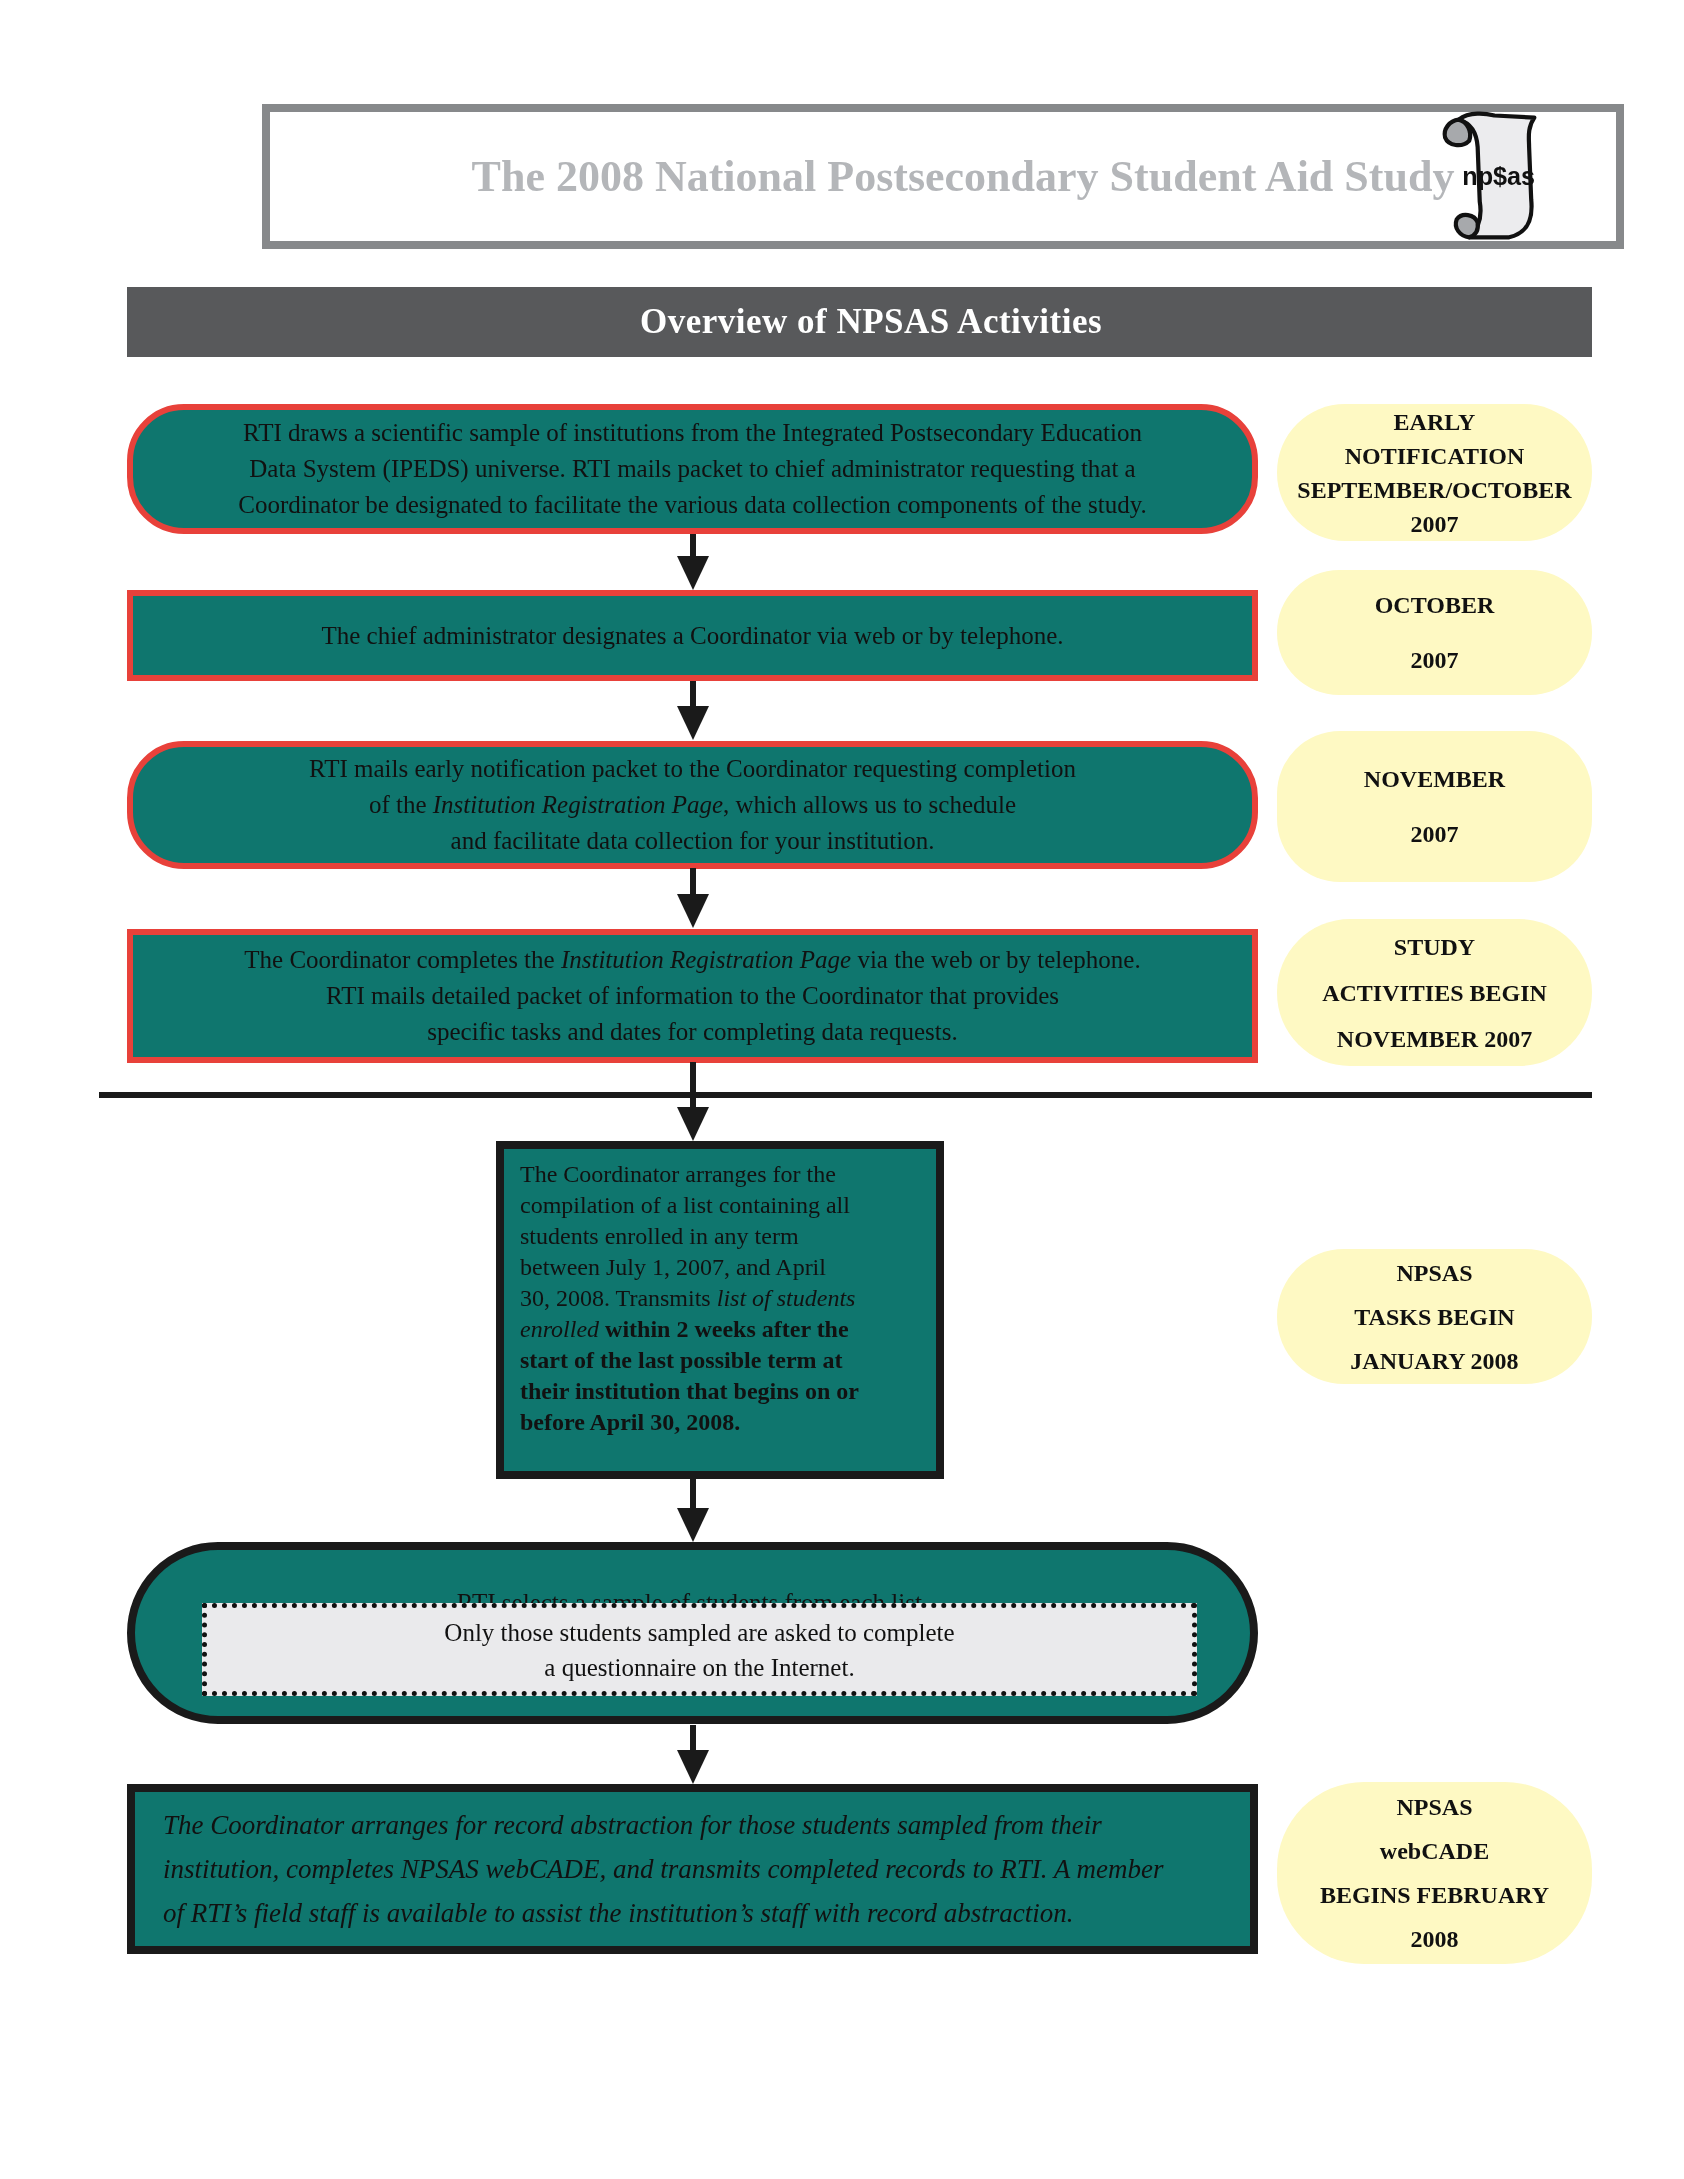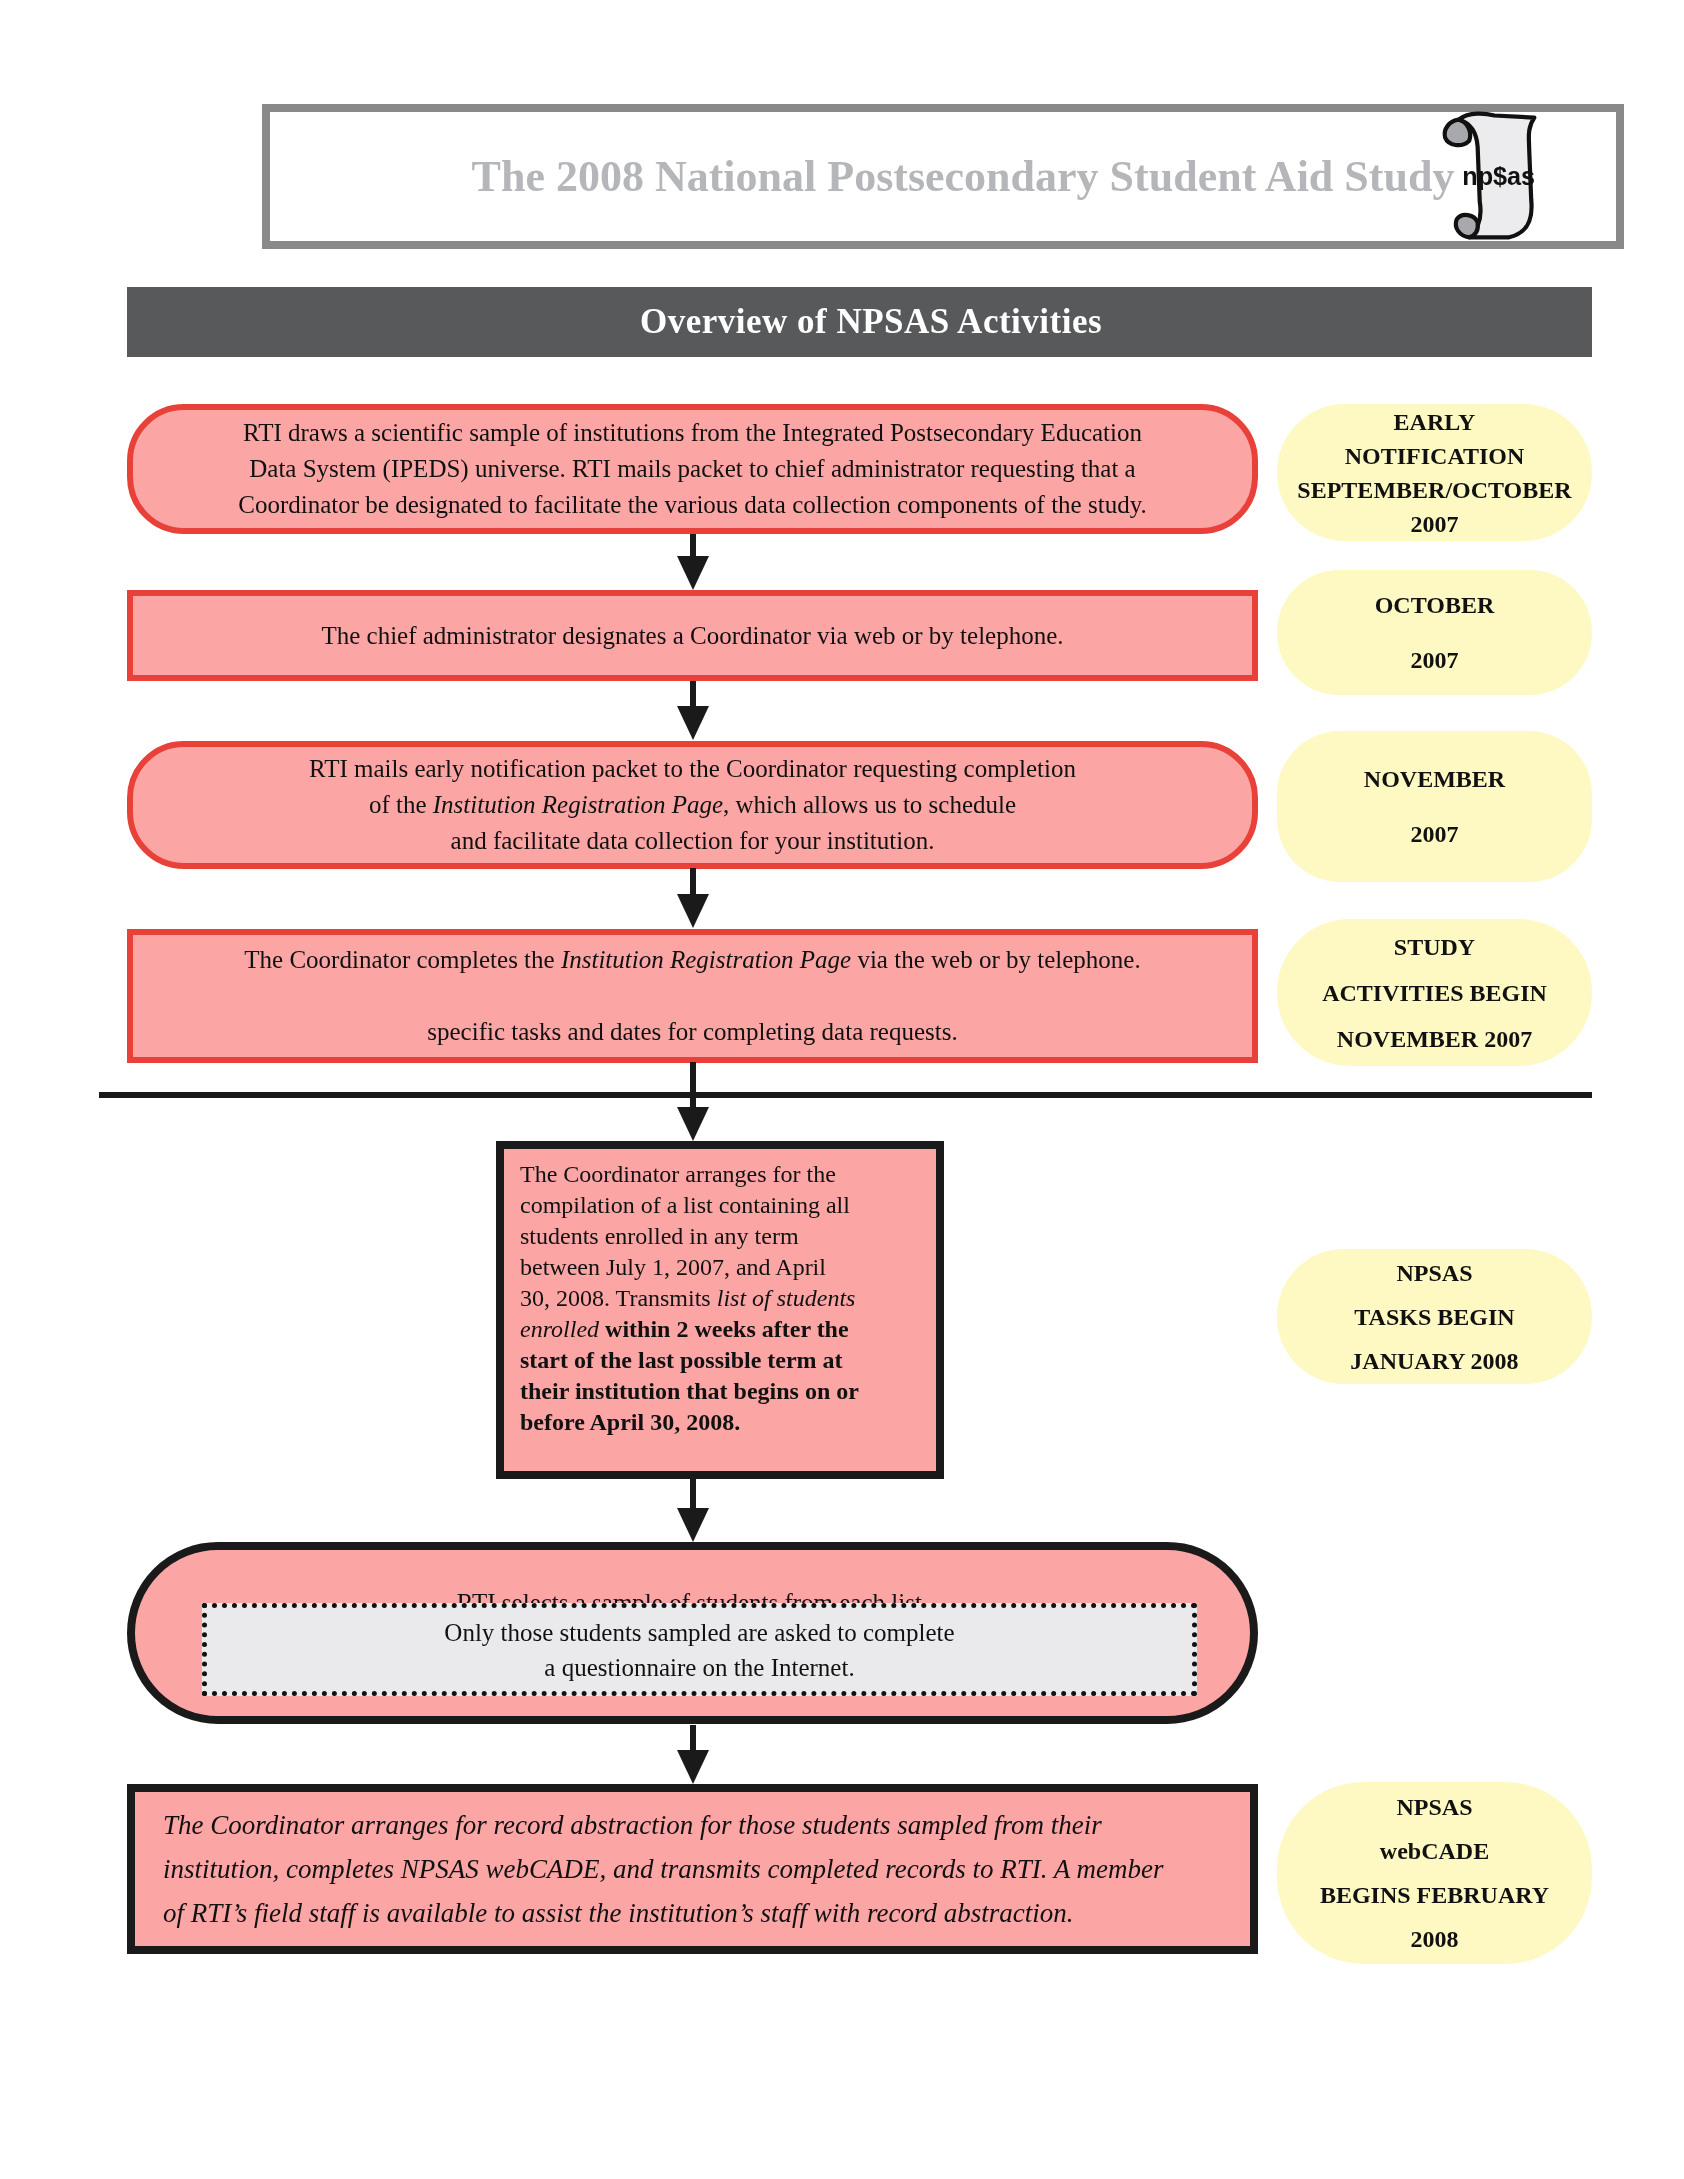--- a/index.html
+++ b/index.html
@@ -12,21 +12,21 @@
              display:flex;align-items:center;justify-content:center;padding-left:40px;}
   .title-text{font-size:44px;font-weight:bold;color:#b4b6b9;white-space:nowrap;}
   .logo{position:absolute;left:1426px;top:105px;width:139px;height:147px;}
 
   
   .header-bar{position:absolute;left:127px;top:287px;width:1465px;height:70px;background:#58595b;
               display:flex;align-items:center;justify-content:center;box-sizing:border-box;padding-left:23px;}
   .header-bar .hdr{color:#ffffff;font-weight:bold;font-size:35px;letter-spacing:0.5px;}
 
   
-  .box{position:absolute;box-sizing:border-box;background:#fca5a5;
+  .box{position:absolute;box-sizing:border-box;background:#0f766e;
        display:flex;align-items:center;justify-content:center;text-align:center;}
   .red{border:6px solid #e8413a;}
   .blk{border:8px solid #1a1a1a;}
   .rounded{border-radius:57px;}
   .box-text{font-size:25px;line-height:36px;}
 
   .b1{left:127px;top:404px;width:1131px;height:130px;}
   .b2{left:127px;top:590px;width:1131px;height:91px;}
   .b3{left:127px;top:741px;width:1131px;height:128px;}
   .b4{left:127px;top:929px;width:1131px;height:134px;}
@@ -137,21 +137,21 @@
         <div>2007</div>
       </div>
   </div>
 
   <div class="arrow a3">
     <div class="stem"></div>
     <div class="head"></div>
   </div>
 
   <div class="box red b4">
-    <div class="box-text"><span>The Coordinator completes the </span><span style="font-style: italic;">Institution Registration Page</span><span> via the web or by telephone.</span><br><br><span>specific tasks and dates for completing data requests.</span></div>
+    <div class="box-text"><span>The Coordinator completes the </span><span style="font-style: italic;">Institution Registration Page</span><span> via the web or by telephone.</span><br><span>RTI mails detailed packet of information to the Coordinator that provides</span><br><span>specific tasks and dates for completing data requests.</span></div>
   </div>
   <div class="pill p4">
     <div class="pill-lines">
         <div>STUDY</div>
         <div>ACTIVITIES BEGIN</div>
         <div>NOVEMBER 2007</div>
       </div>
   </div>
 
   <div class="divider"></div>

